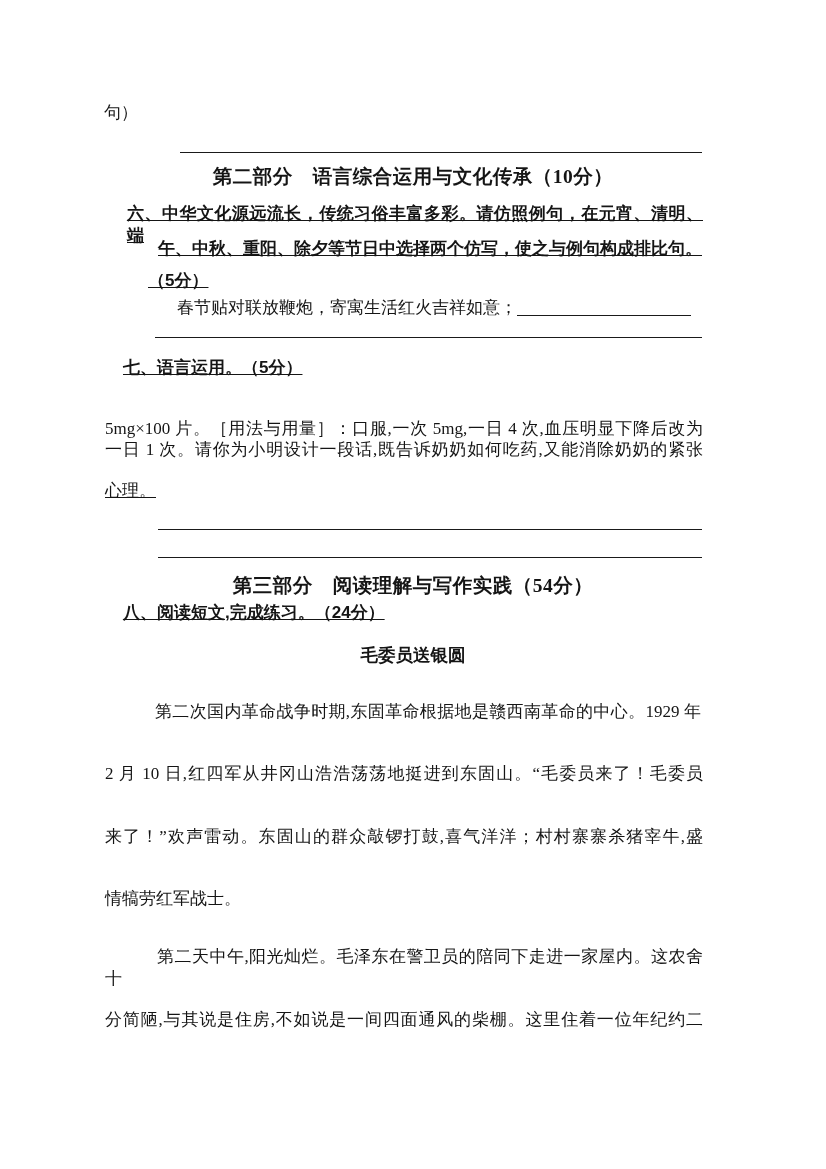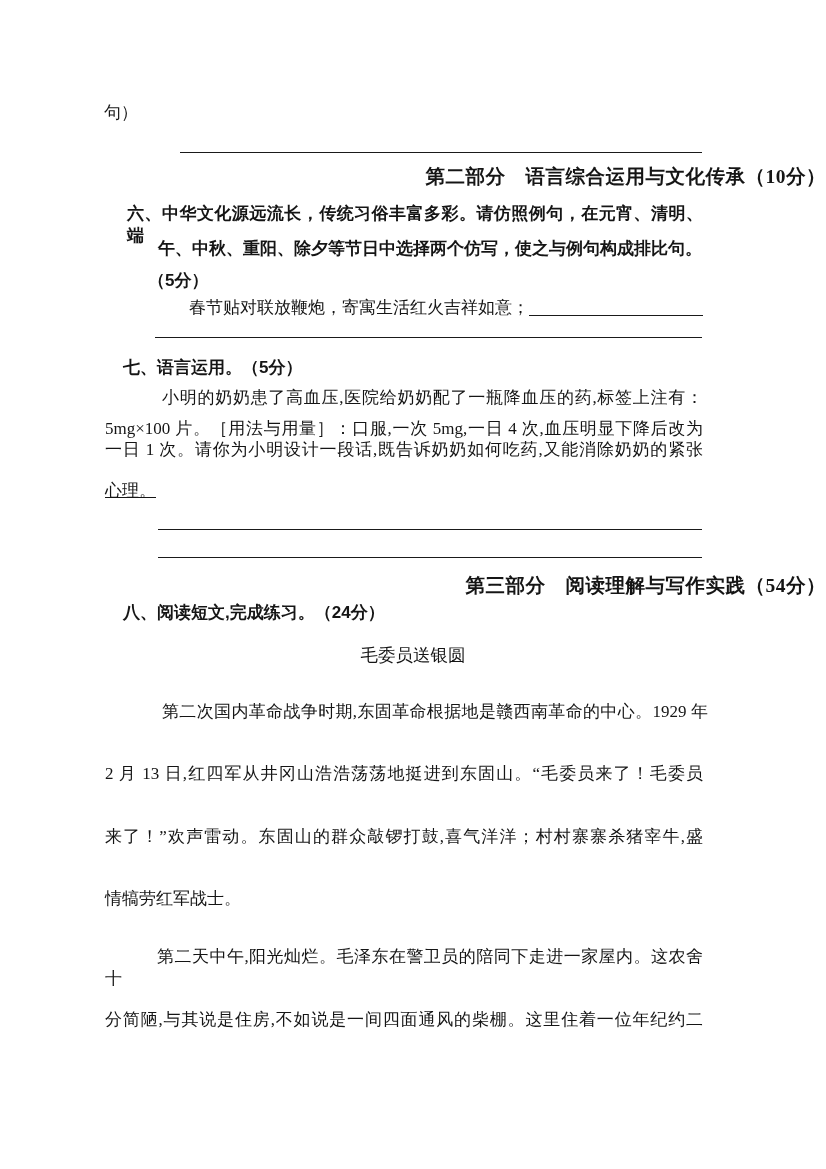--- a/index.html
+++ b/index.html
@@ -9,30 +9,30 @@
     background:#ffffff;
     color:#151515;
     font-family:"Liberation Serif",serif;
     overflow:hidden;
   }
   .ln{position:absolute;white-space:nowrap;line-height:1.3;font-size:17px;}
   .jln{
     position:absolute;line-height:1.3;font-size:17px;
     text-align:justify;text-align-last:justify;text-justify:inter-character;
   }
-  .bold-sans{font-family:"Liberation Sans","DejaVu Sans",sans-serif;font-weight:700;}
+  .bold-sans{font-family:"Liberation Sans","DejaVu Sans",sans-serif;font-weight:700;text-decoration:underline;}
   .part-heading{
     position:absolute;left:0;width:826px;
-    text-align:right;font-weight:700;font-size:19.5px;
+    text-align:center;font-weight:700;font-size:19.5px;
     font-family:"Liberation Serif",serif;
     letter-spacing:0.5px;
   }
   .center-title{
     position:absolute;left:0;width:826px;
-    text-align:center;font-weight:400;font-size:17.5px;
+    text-align:center;font-weight:700;font-size:17.5px;
     font-family:"Liberation Sans","DejaVu Sans",sans-serif;
   }
   .hline{position:absolute;border-top:1.5px solid #1a1a1a;height:0;}
   .blank-row{position:absolute;display:flex;align-items:flex-end;font-size:17px;line-height:1.3;}
   .blank-row .txt{white-space:nowrap;}
   .blank-row .blank{flex:1;border-bottom:1.5px solid #1a1a1a;height:2px;margin-bottom:3px;min-width:40px;}
 </style>
 </head>
 <body>
 
@@ -41,43 +41,42 @@
   <div class="ln" style="left:104px;top:102px;">句）</div>
 
   <div class="hline" style="left:180px;top:152px;width:522px;"></div>
 
   <div class="part-heading" style="top:163px;">第二部分　语言综合运用与文化传承（10分）</div>
 
   <div class="jln bold-sans" style="left:127px;top:203px;width:576px;">六、中华文化源远流长，传统习俗丰富多彩。请仿照例句，在元宵、清明、端</div>
   <div class="ln bold-sans" style="left:158px;top:238px;">午、中秋、重阳、除夕等节日中选择两个仿写，使之与例句构成排比句。</div>
   <div class="ln bold-sans" style="left:148px;top:270px;">（5分）</div>
 
-  <div class="blank-row" style="left:189px;top:297px;width:514px;justify-content:space-between;">
+  <div class="blank-row" style="left:177px;top:297px;width:514px;justify-content:space-between;">
     <span class="txt">春节贴对联放鞭炮，寄寓生活红火吉祥如意；</span>
     <span class="blank"></span>
   </div>
 
   <div class="hline" style="left:155px;top:337px;width:547px;"></div>
 
   <div class="ln bold-sans" style="left:123px;top:357px;">七、语言运用。（5分）</div>
-  <div class="jln" style="left:105px;top:387px;width:598px;text-indent:57px;">小明的奶奶患了高血压,医院给奶奶配了一瓶降血压的药,标签上注有：</div>
   <div class="jln" style="left:105px;top:418px;width:598px;">5mg×100 片。［用法与用量］：口服,一次 5mg,一日 4 次,血压明显下降后改为</div>
   <div class="jln" style="left:105px;top:439px;width:598px;">一日 1 次。请你为小明设计一段话,既告诉奶奶如何吃药,又能消除奶奶的紧张</div>
   <div class="ln" style="left:105px;top:480px;text-decoration:underline;">心理。</div>
 
   <div class="hline" style="left:158px;top:529px;width:544px;"></div>
   <div class="hline" style="left:158px;top:557px;width:544px;"></div>
 
   <div class="part-heading" style="top:572px;">第三部分　阅读理解与写作实践（54分）</div>
 
   <div class="ln bold-sans" style="left:123px;top:602px;">八、阅读短文,完成练习。（24分）</div>
 
   <div class="center-title" style="top:643px;">毛委员送银圆</div>
 
-  <div class="jln" style="left:110px;top:701px;width:598px;text-indent:52px;">第二次国内革命战争时期,东固革命根据地是赣西南革命的中心。1929 年</div>
-  <div class="jln" style="left:105px;top:763px;width:598px;">2 月 13 日,红四军从井冈山浩浩荡荡地挺进到东固山。“毛委员来了！毛委员</div>
+  <div class="jln" style="left:103px;top:701px;width:598px;text-indent:52px;">第二次国内革命战争时期,东固革命根据地是赣西南革命的中心。1929 年</div>
+  <div class="jln" style="left:105px;top:763px;width:598px;">2 月 10 日,红四军从井冈山浩浩荡荡地挺进到东固山。“毛委员来了！毛委员</div>
   <div class="jln" style="left:105px;top:826px;width:598px;">来了！”欢声雷动。东固山的群众敲锣打鼓,喜气洋洋；村村寨寨杀猪宰牛,盛</div>
   <div class="ln" style="left:105px;top:888px;">情犒劳红军战士。</div>
 
   <div class="jln" style="left:105px;top:1009px;width:598px;">分简陋,与其说是住房,不如说是一间四面通风的柴棚。这里住着一位年纪约二</div>
   <div class="jln" style="left:105px;top:946px;width:598px;text-indent:52px;">第二天中午,阳光灿烂。毛泽东在警卫员的陪同下走进一家屋内。这农舍十</div>
 
 </div>
 
 </body></html>

